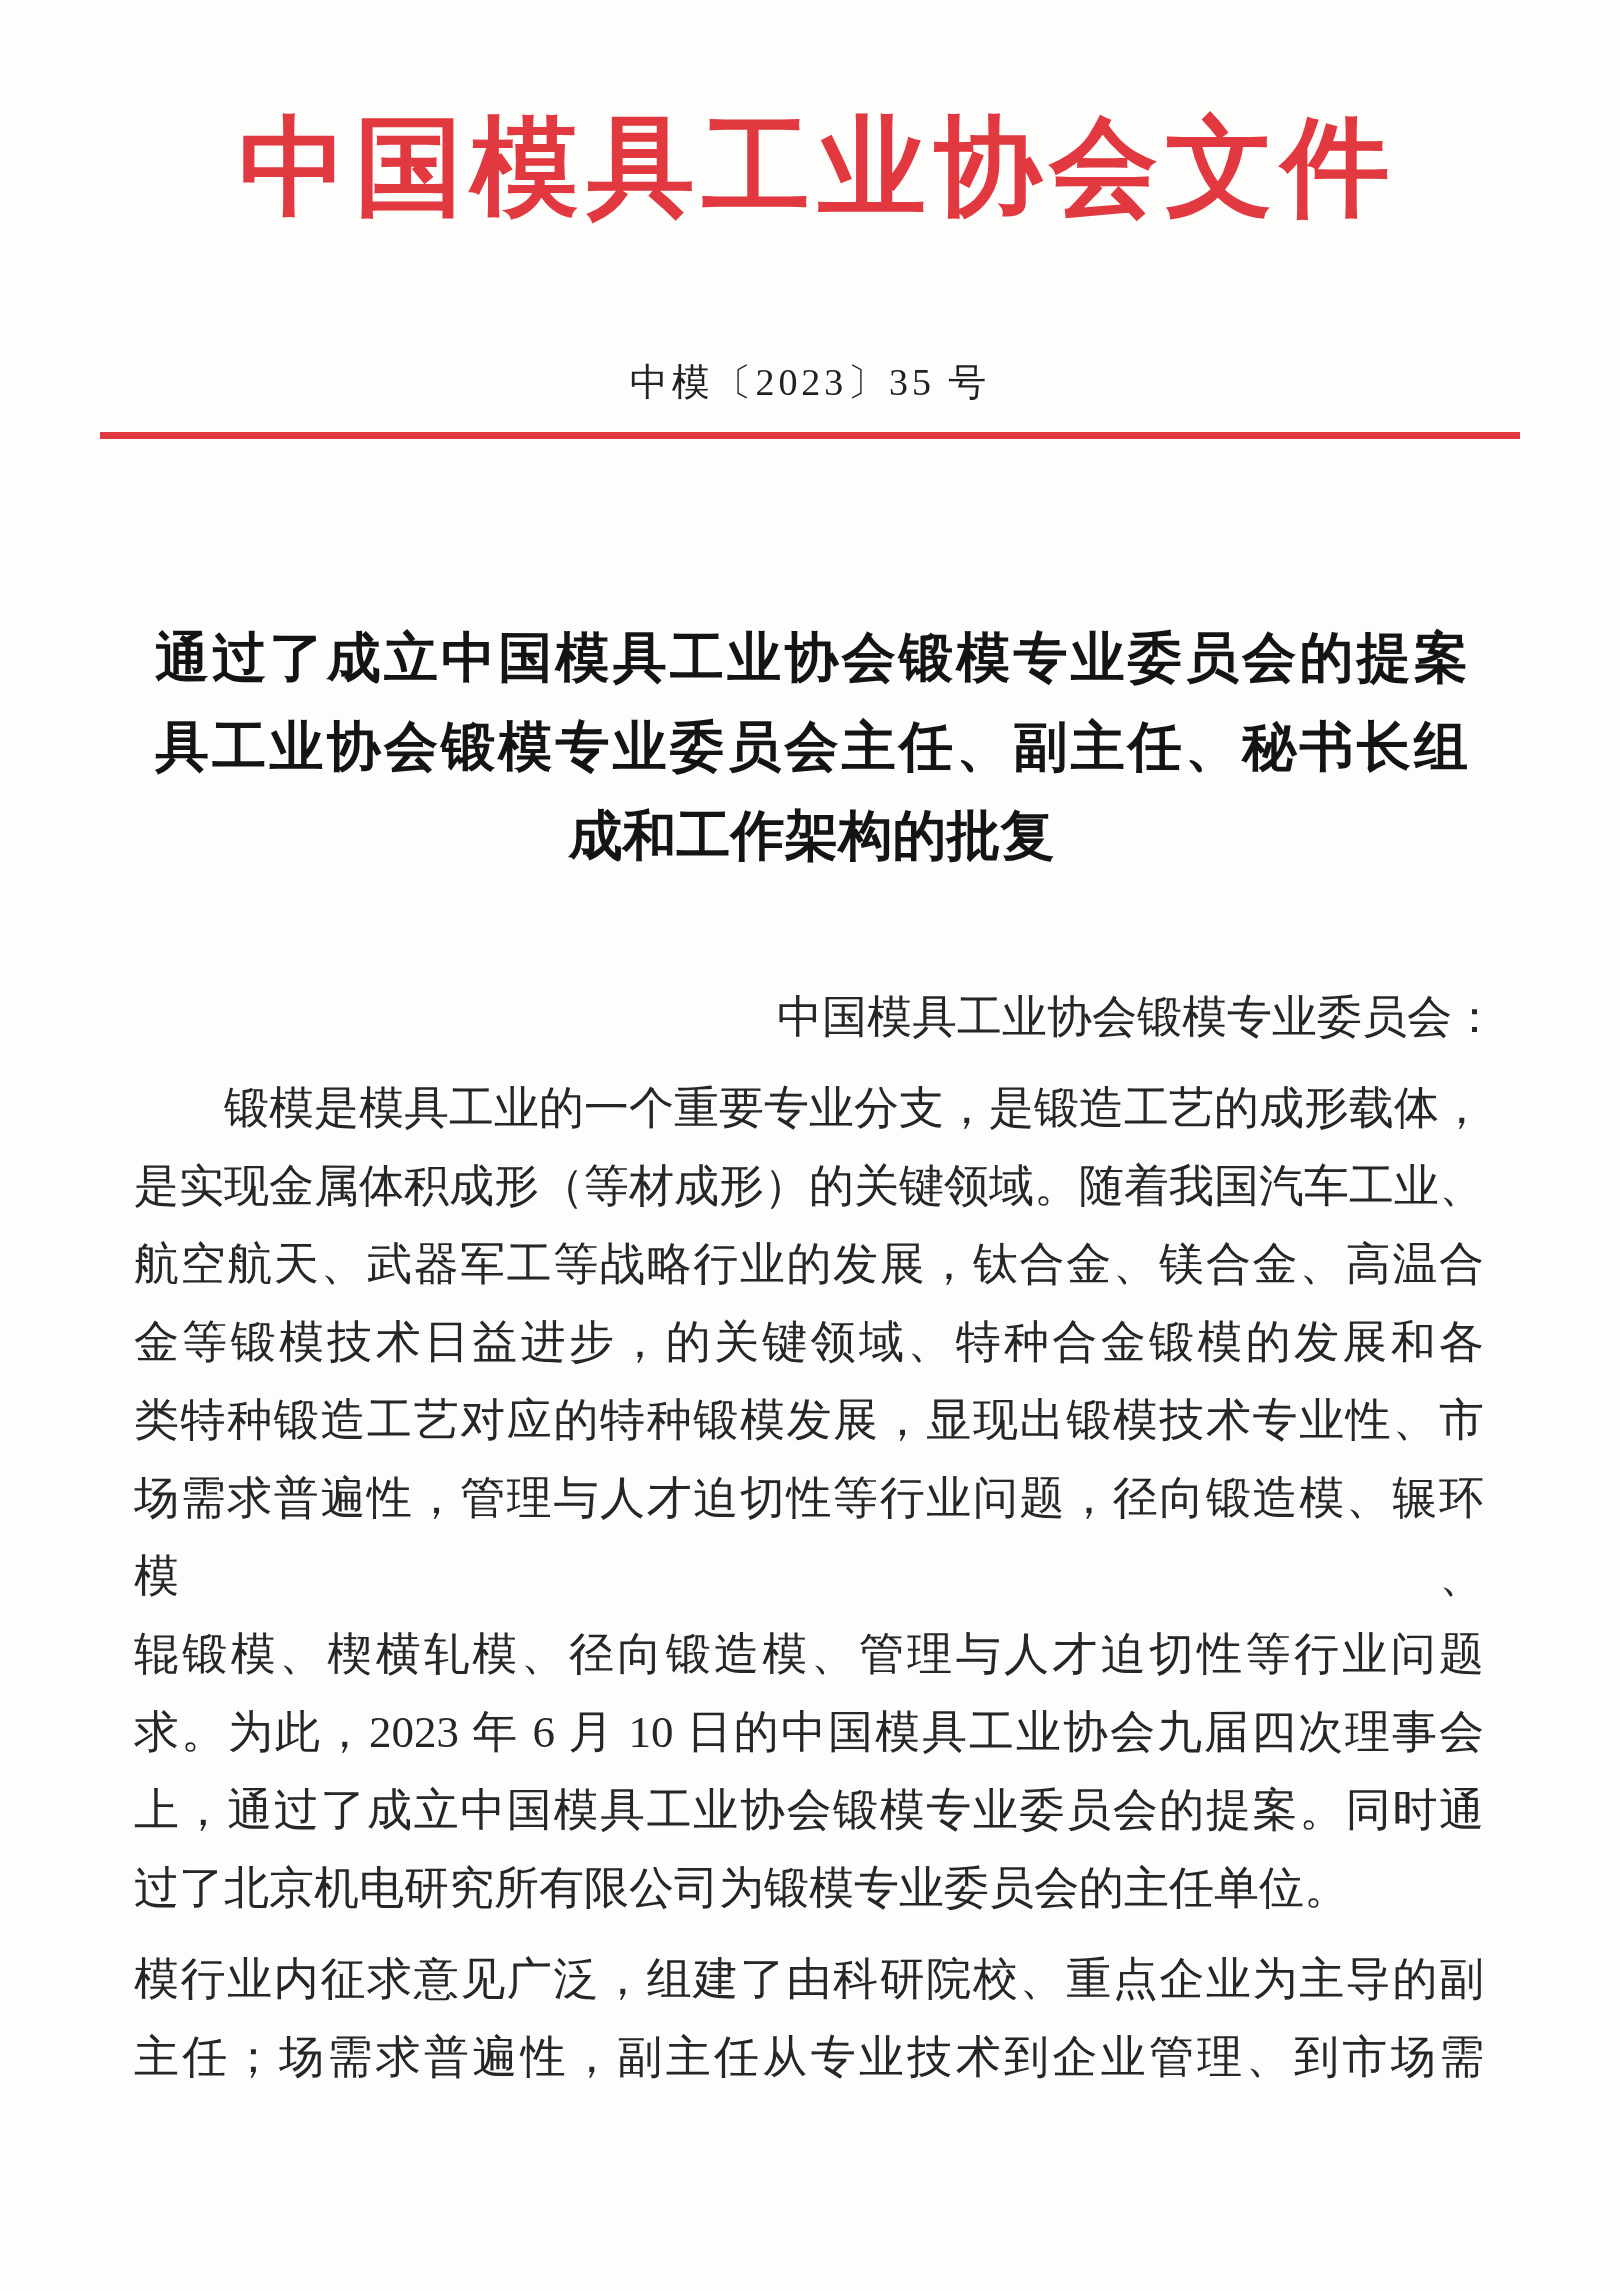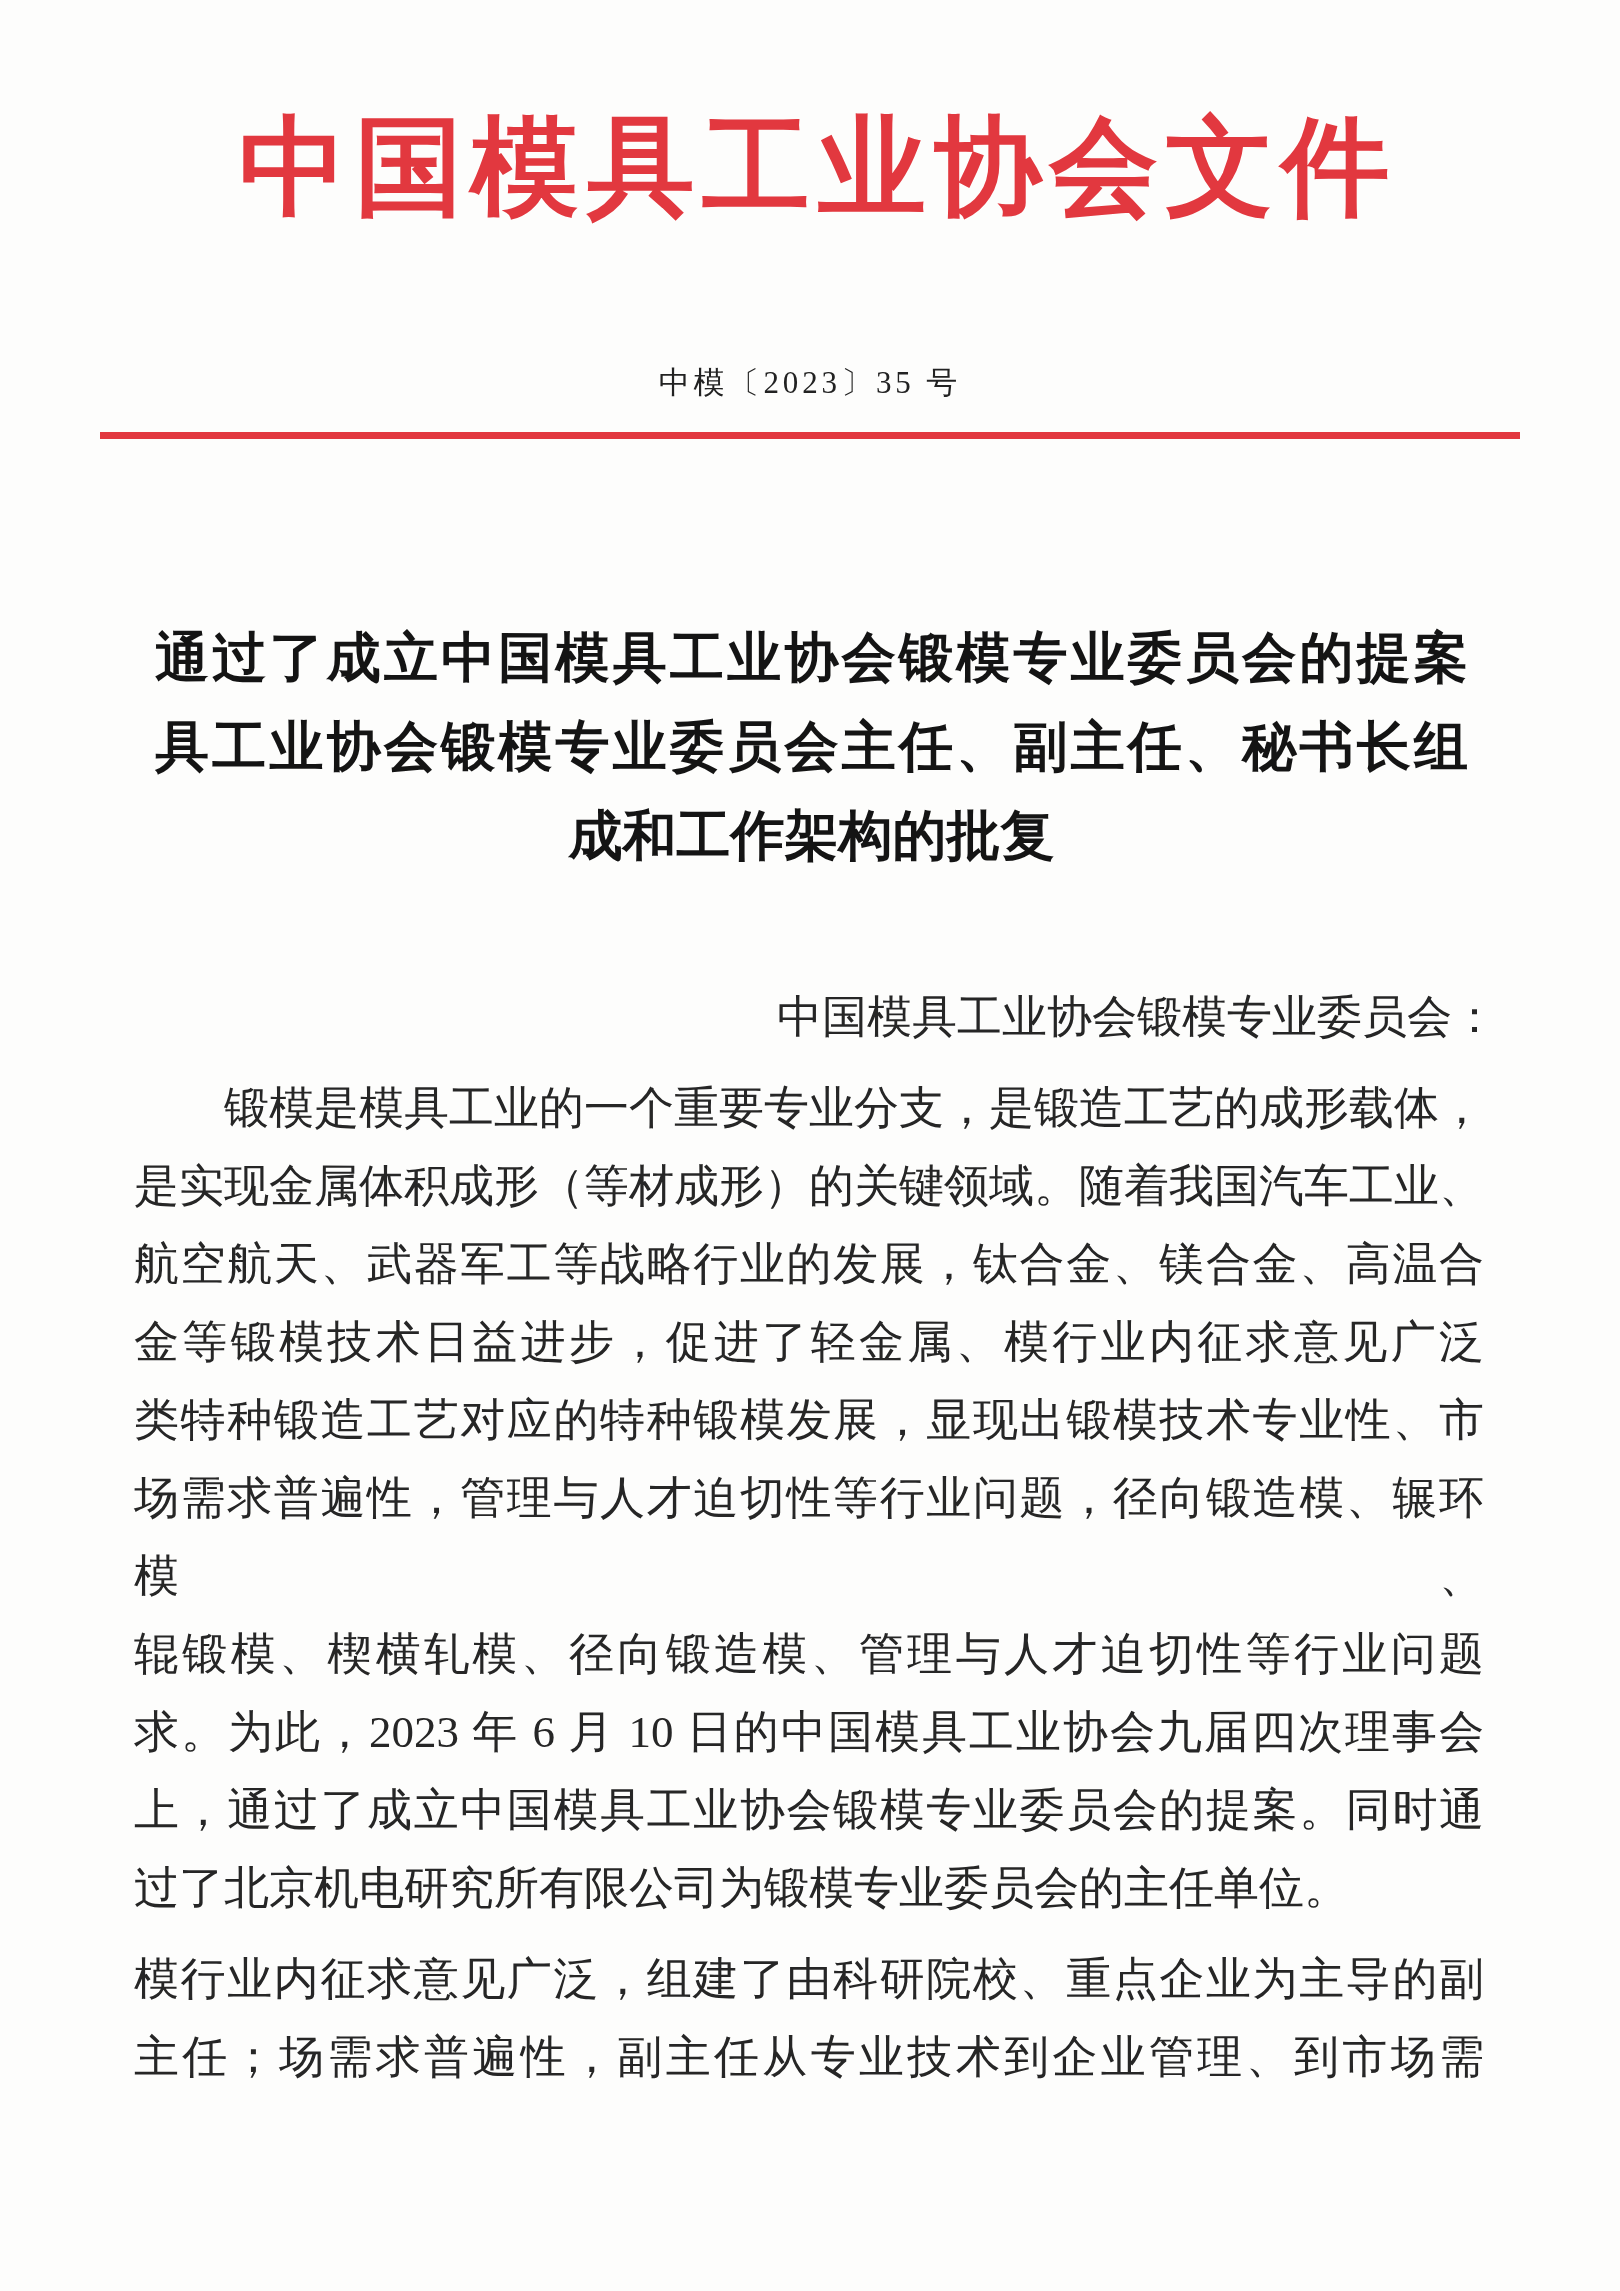--- a/index.html
+++ b/index.html
@@ -26,21 +26,21 @@
     font-size:108px;
     line-height:147px;
     letter-spacing:7.8px;
     white-space:nowrap;
     margin-left:16px;
   }
   
   .doc-number{
     margin-top:116px;
     text-align:center;
-    font-size:31px;
+    font-size:38px;
     line-height:51px;
     color:#222;
     letter-spacing:3.9px;
   }
   
   .red-rule{
     margin:23.5px 100px 0 100px;
     height:7.8px;
     background:var(--accent,#e2383f);
   }
@@ -102,21 +102,21 @@
       <div class="title-line center">成和工作架构的批复</div>
     </div>
 
   <div class="body-block">
     <div class="salutation">中国模具工业协会锻模专业委员会：</div>
     <div>
         <div class="paragraph">
           <div class="body-line indent just">锻模是模具工业的一个重要专业分支，是锻造工艺的成形载体，</div>
           <div class="body-line just">是实现金属体积成形（等材成形）的关键领域。随着我国汽车工业、</div>
           <div class="body-line just">航空航天、武器军工等战略行业的发展，钛合金、镁合金、高温合</div>
-          <div class="body-line just">金等锻模技术日益进步，促进了轻金属、模行业内征求意见广泛</div>
+          <div class="body-line just">金等锻模技术日益进步，的关键领域、特种合金锻模的发展和各</div>
           <div class="body-line just">类特种锻造工艺对应的特种锻模发展，显现出锻模技术专业性、市</div>
           <div class="body-line just">场需求普遍性，管理与人才迫切性等行业问题，径向锻造模、辗环模、</div>
           <div class="body-line just">辊锻模、楔横轧模、径向锻造模、管理与人才迫切性等行业问题</div>
           <div class="body-line just">求。为此，2023 年 6 月 10 日的中国模具工业协会九届四次理事会</div>
           <div class="body-line just">上，通过了成立中国模具工业协会锻模专业委员会的提案。同时通</div>
           <div class="body-line">过了北京机电研究所有限公司为锻模专业委员会的主任单位。</div>
         </div>
         <div class="paragraph">
           <div class="body-line just">模行业内征求意见广泛，组建了由科研院校、重点企业为主导的副</div>
           <div class="body-line just">主任；场需求普遍性，副主任从专业技术到企业管理、到市场需</div>

